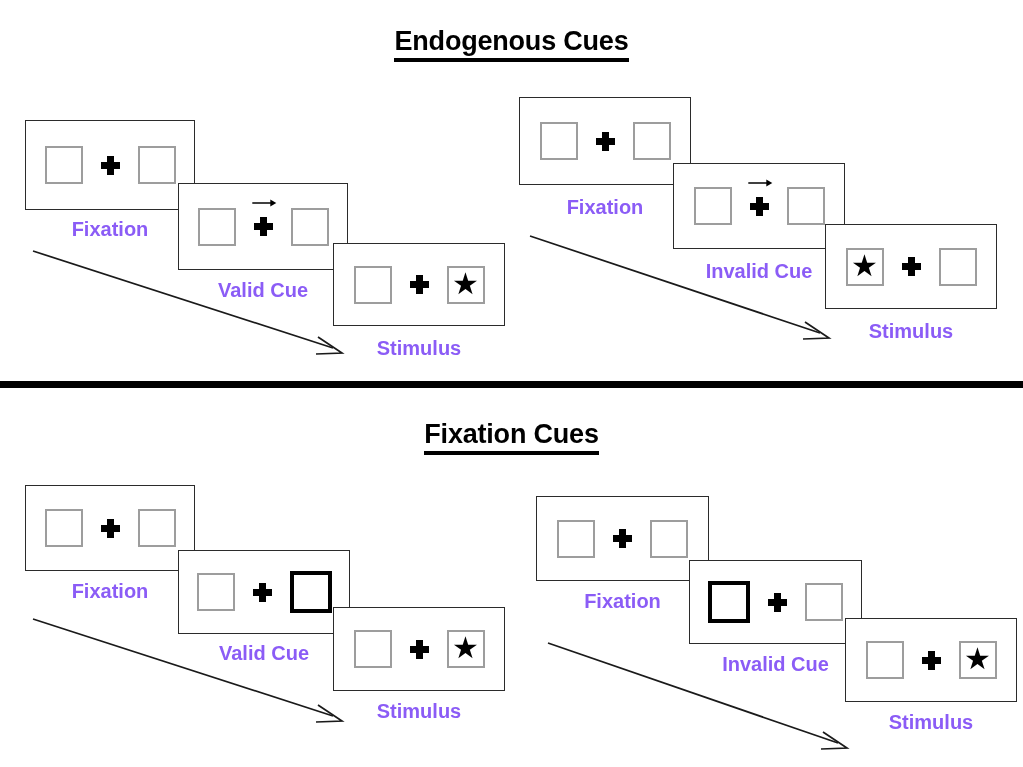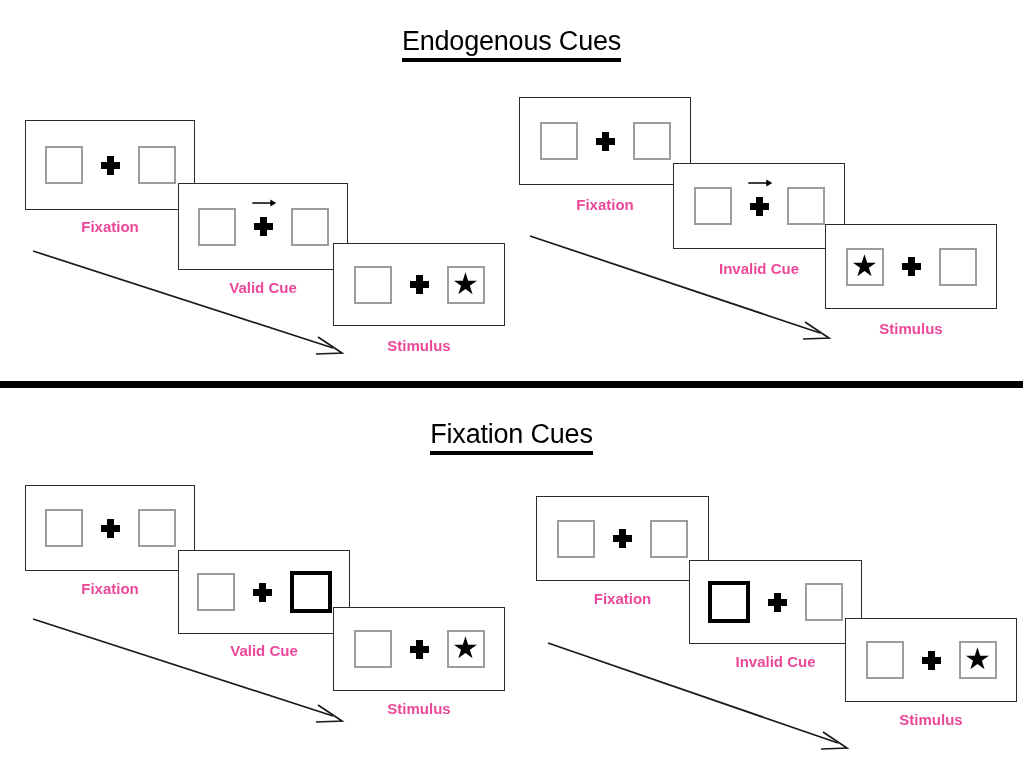--- a/index.html
+++ b/index.html
@@ -20,21 +20,21 @@
     overflow: hidden;
   }
 
   
   .section-title {
     position: absolute;
     width: 1023px;
     left: 0;
     text-align: center;
     font-size: 27px;
-    font-weight: normal;
+    font-weight: bold;
     letter-spacing: -0.2px;
     color: #000000;
     white-space: nowrap;
   }
   .section-title span.tt {
     display: inline-block;
     border-bottom: 4px solid #000000;
     padding-bottom: 1px;
   }
 
@@ -131,23 +131,23 @@
     top: -19px;
     left: 50%;
     transform: translateX(-45%);
     width: 26px;
     height: 10px;
   }
 
   
   .caption {
     position: absolute;
-    font-size: 15px;
+    font-size: 20px;
     font-weight: bold;
-    color: #ec4899;
+    color: #8b5cf6;
     white-space: nowrap;
     text-align: center;
   }
 
   
   .timeline {
     position: absolute;
     pointer-events: none;
   }
 </style>

